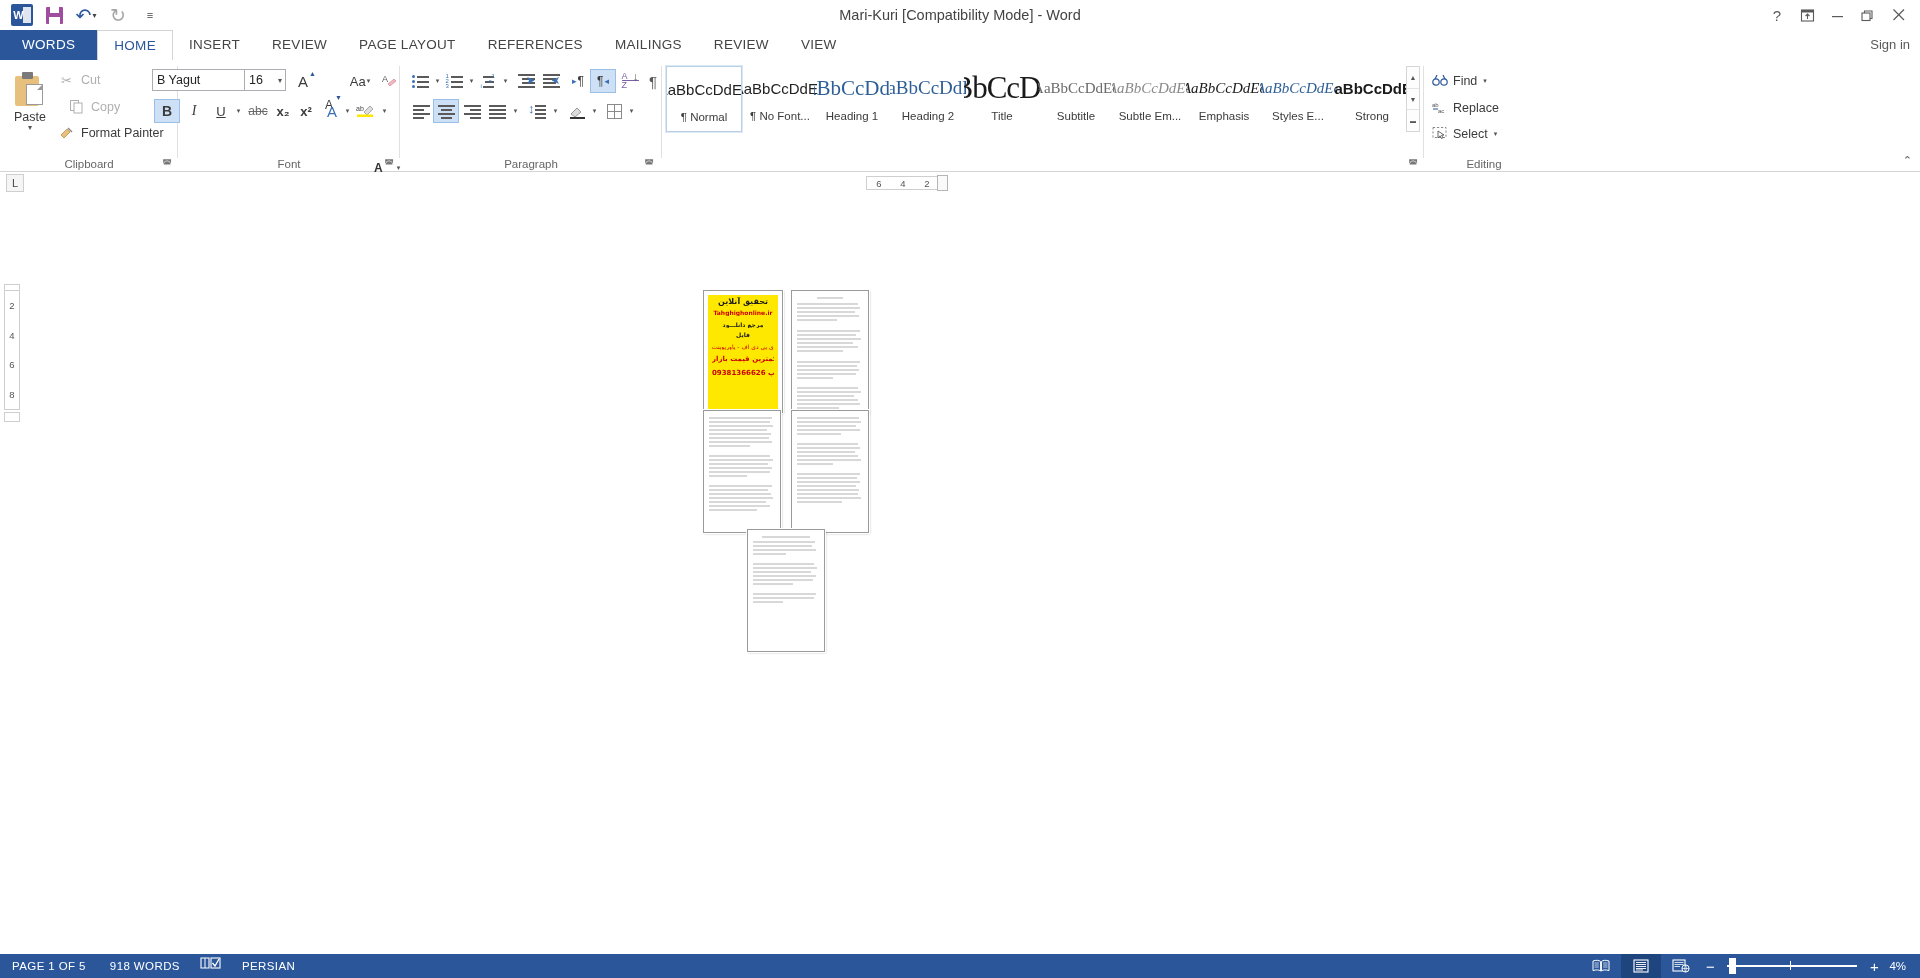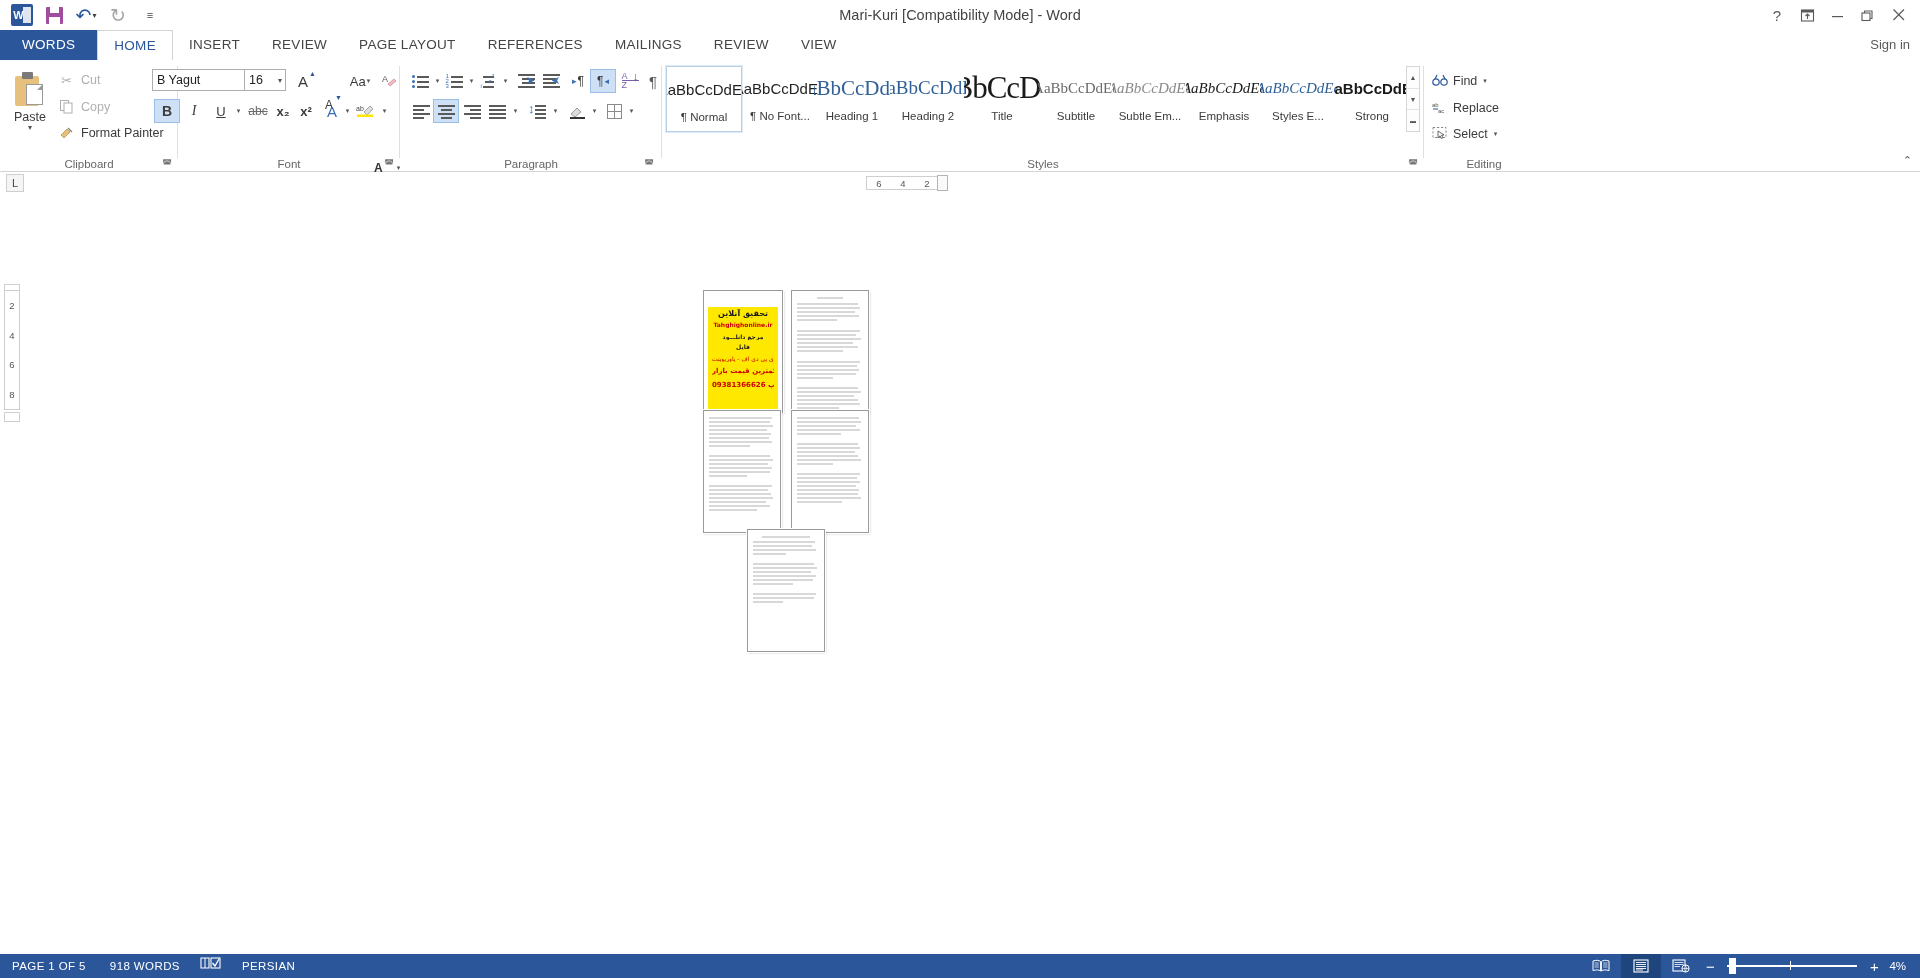--- a/index.html
+++ b/index.html
@@ -259,21 +259,21 @@
   .pages { position: absolute; left: 0; top: 0; width: 1920px; height: 784px; }
   .pg {
     position: absolute; background: #ffffff; border: 1px solid #9a9a9a;
     box-shadow: 0 0 0 1px #ffffff, 1px 1px 2px rgba(0,0,0,.22);
     overflow: hidden;
   }
   .pg-inner { position: absolute; left: 5px; right: 5px; top: 6px; bottom: 6px; }
   .tl { height: 2px; background: #d8d8d8; margin-bottom: 2px; }
 
   
-  .ad { position: absolute; left: 4px; right: 4px; top: 16px; height: 130px; background: #ffe800; text-decoration: underline; }
+  .ad { position: absolute; left: 4px; right: 4px; top: 4px; height: 130px; background: #ffe800; text-decoration: underline; }
   .ad-l { position:absolute; left: 4px; right: 4px; text-align: center; white-space: nowrap; overflow:hidden; font-family:"DejaVu Sans", sans-serif;}
 
   
   .statusbar {
     position: absolute; left: 0; bottom: 0; width: 1920px; height: 24px;
     background: #2b579a; color: #ffffff;
     display: flex; align-items: center;
   }
   .sb-item { font-size: 11.5px; letter-spacing: .4px; padding: 0 12px; height: 24px; line-height: 24px; }
   .sb-right { position: absolute; right: 0; top: 0; height: 24px; display: flex; align-items: center; }
@@ -364,21 +364,21 @@
           <div class="page"></div>
       </div>
       <div class="paste-label">Paste</div>
       <div class="paste-caret">▾</div>
     </div>
 
     <div class="clip-item dim" style="left:58px; top:9px;">
       <span class="ci-ico">✂</span>
       <span>Cut</span>
     </div>
-    <div class="clip-item dim" style="left:58px; top:36px;">
+    <div class="clip-item dim" style="left:68px; top:36px;">
       <span class="ci-ico">
         <svg width="14" height="14" viewBox="0 0 14 14">
             <rect x="0.5" y="0.5" width="8" height="10" fill="#fff" stroke="#b0b0b0"></rect>
             <rect x="4" y="3" width="8" height="10" fill="#fff" stroke="#b0b0b0"></rect>
           </svg>
       </span>
       <span>Copy</span>
     </div>
     <div class="clip-item on" style="left:58px; top:62px;">
       <span class="ci-ico">
@@ -671,21 +671,20 @@
     </div>
 
     <div class="styles-scroll">
       <div class="ss-btn">▲</div>
       <div class="ss-btn">▼</div>
       <div class="ss-btn">
           <span style="font-size:6px;">▬<br></span>
         </div>
     </div>
 
-    <div class="group-label">Styles</div>
     <div class="dlg-launcher" style="right:6px;">◚</div>
     <div class="group-sep" style="right:0;"></div>
   </div>
 
   <div class="group" style="left:1424px; width:120px;text-decoration:underline;">
     <div class="ebtn" style="left:8px; top:9px;">
       <span class="binoc">
         <svg width="16" height="14" viewBox="0 0 16 14">
             <circle cx="4" cy="9" r="3.2" fill="none" stroke="#2b579a" stroke-width="1.2"></circle>
             <circle cx="12" cy="9" r="3.2" fill="none" stroke="#2b579a" stroke-width="1.2"></circle>

